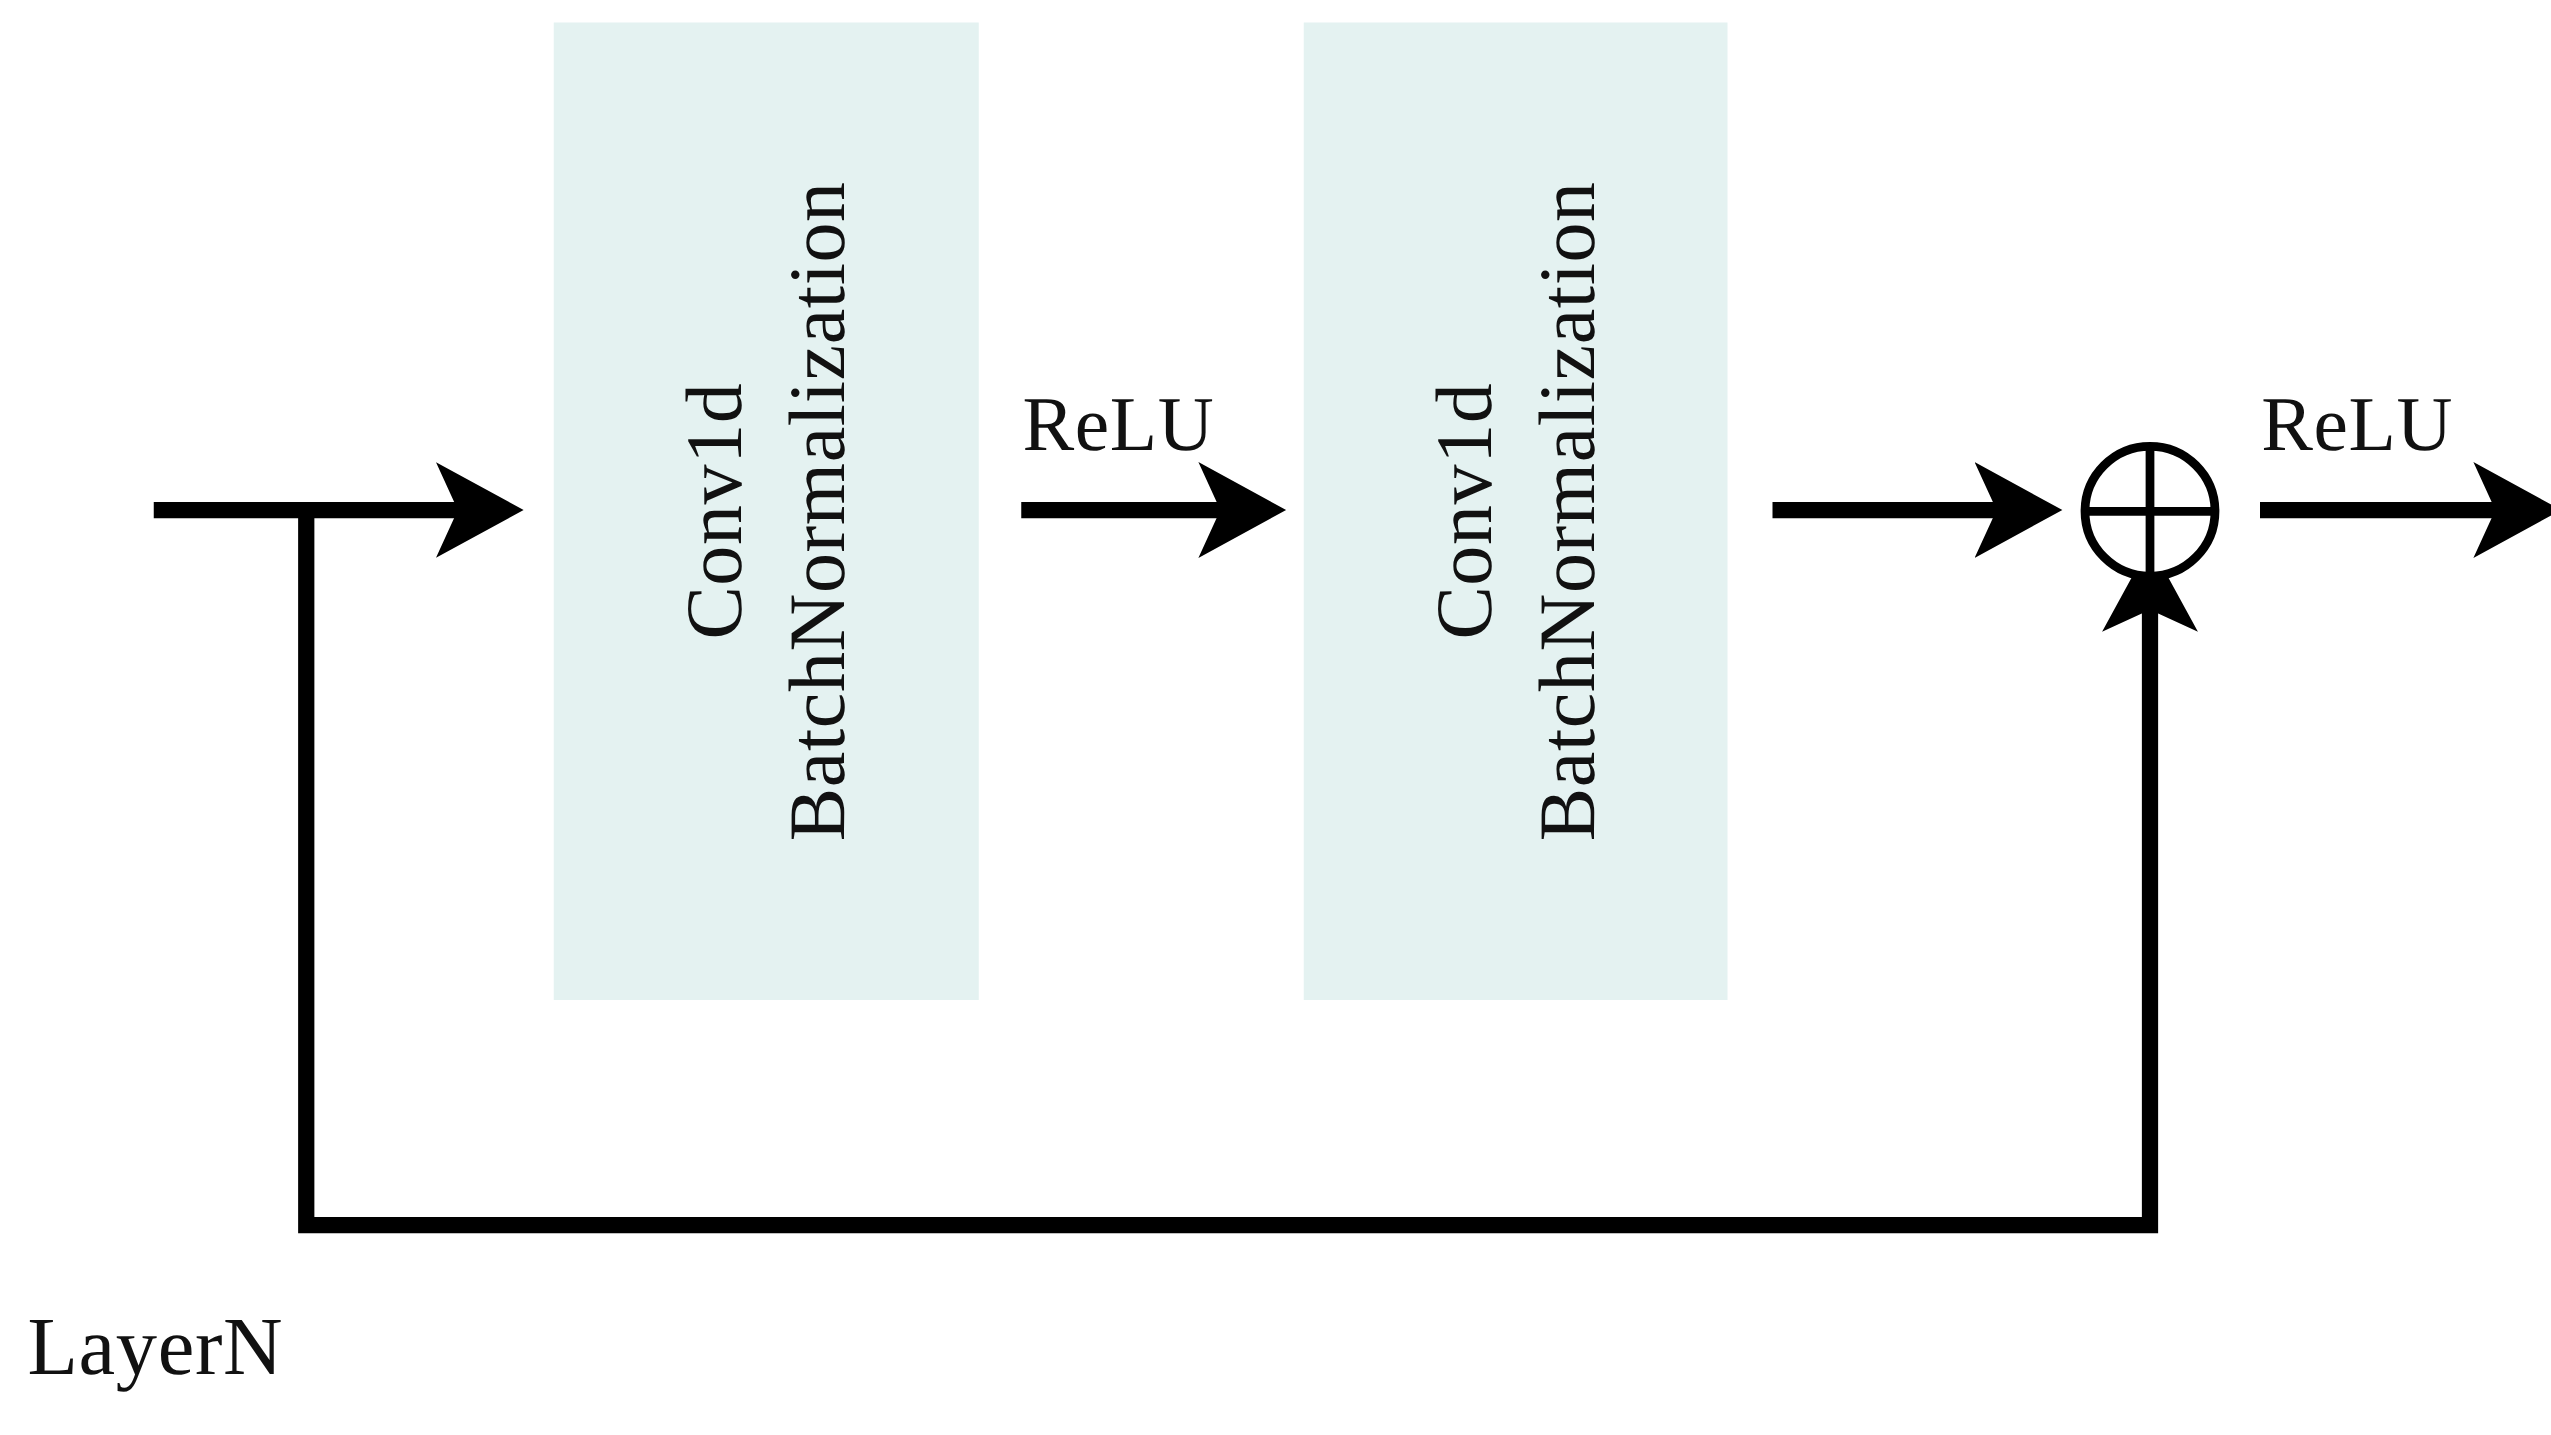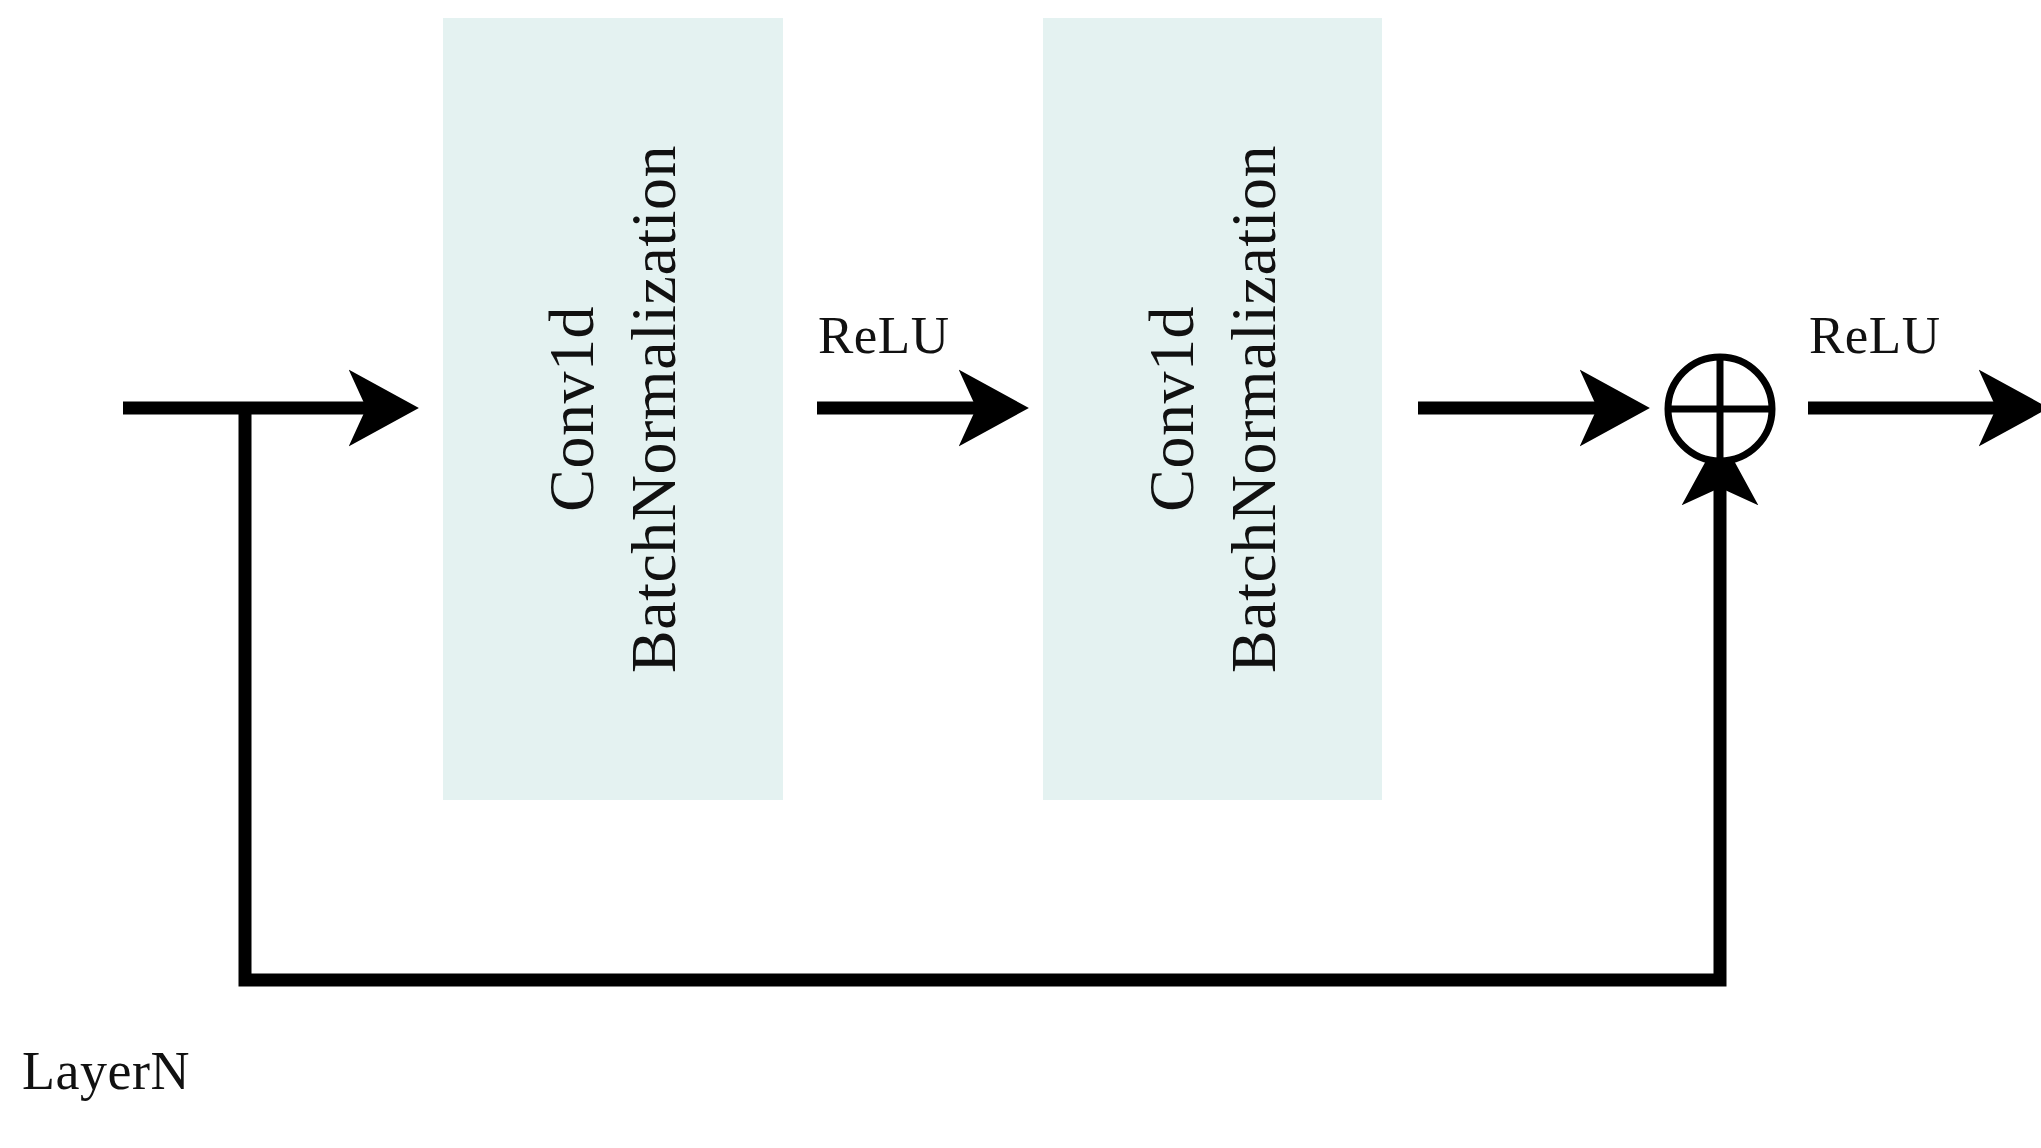--- a/index.html
+++ b/index.html
@@ -52,29 +52,29 @@
   }
   .vstack {
     display: flex;
     flex-direction: row;
     align-items: center;
     justify-content: center;
   }
   .relu-label {
     position: absolute;
     font-family: "Liberation Serif", "DejaVu Serif", serif;
-    font-size: 53px;
+    font-size: 62px;
     color: #111111;
     white-space: nowrap;
     letter-spacing: 0.5px;
   }
   .corner-label {
     position: absolute;
     font-family: "Liberation Serif", "DejaVu Serif", serif;
-    font-size: 54px;
+    font-size: 66px;
     color: #111111;
     white-space: nowrap;
     letter-spacing: 0.5px;
   }
 </style>
 </head>
 <body>
 
 <div id="canvas">
 

